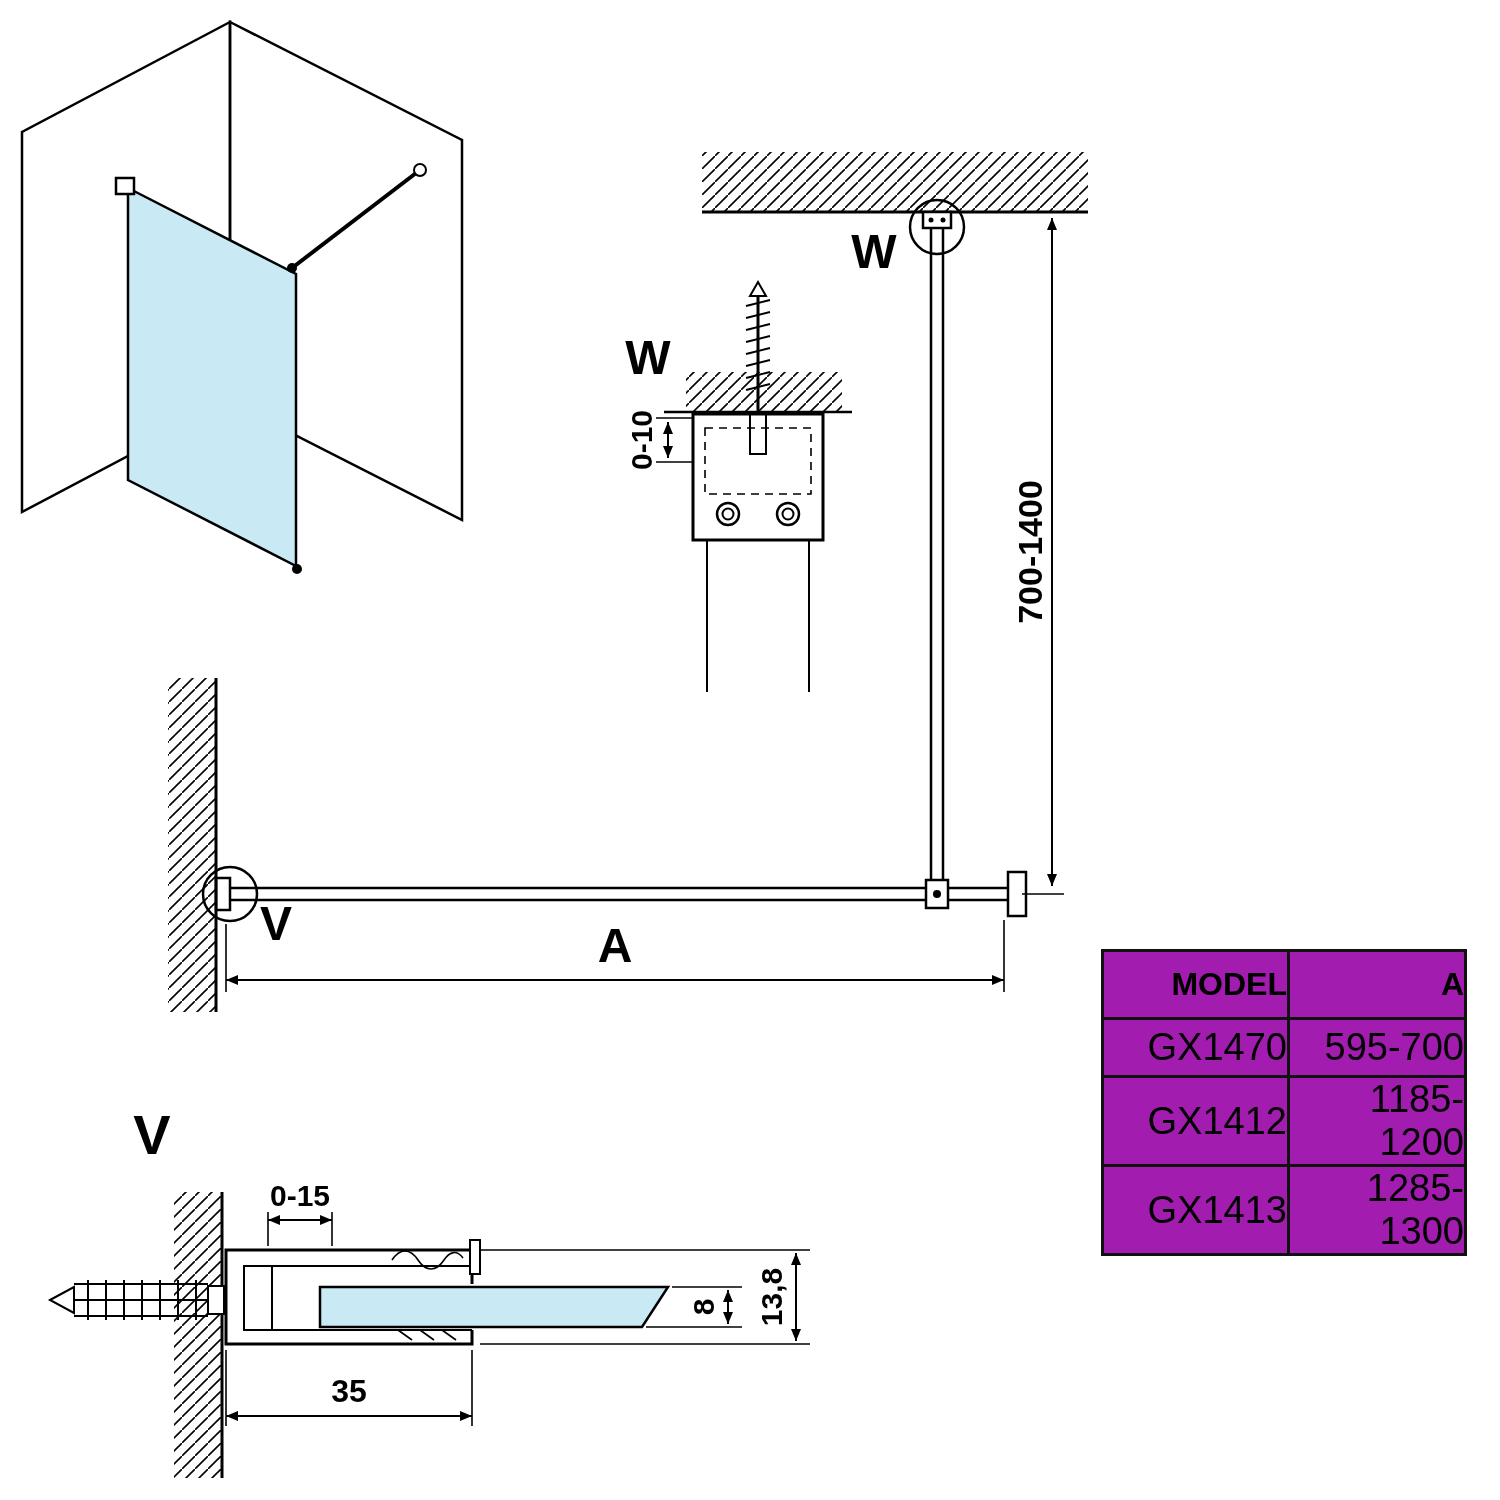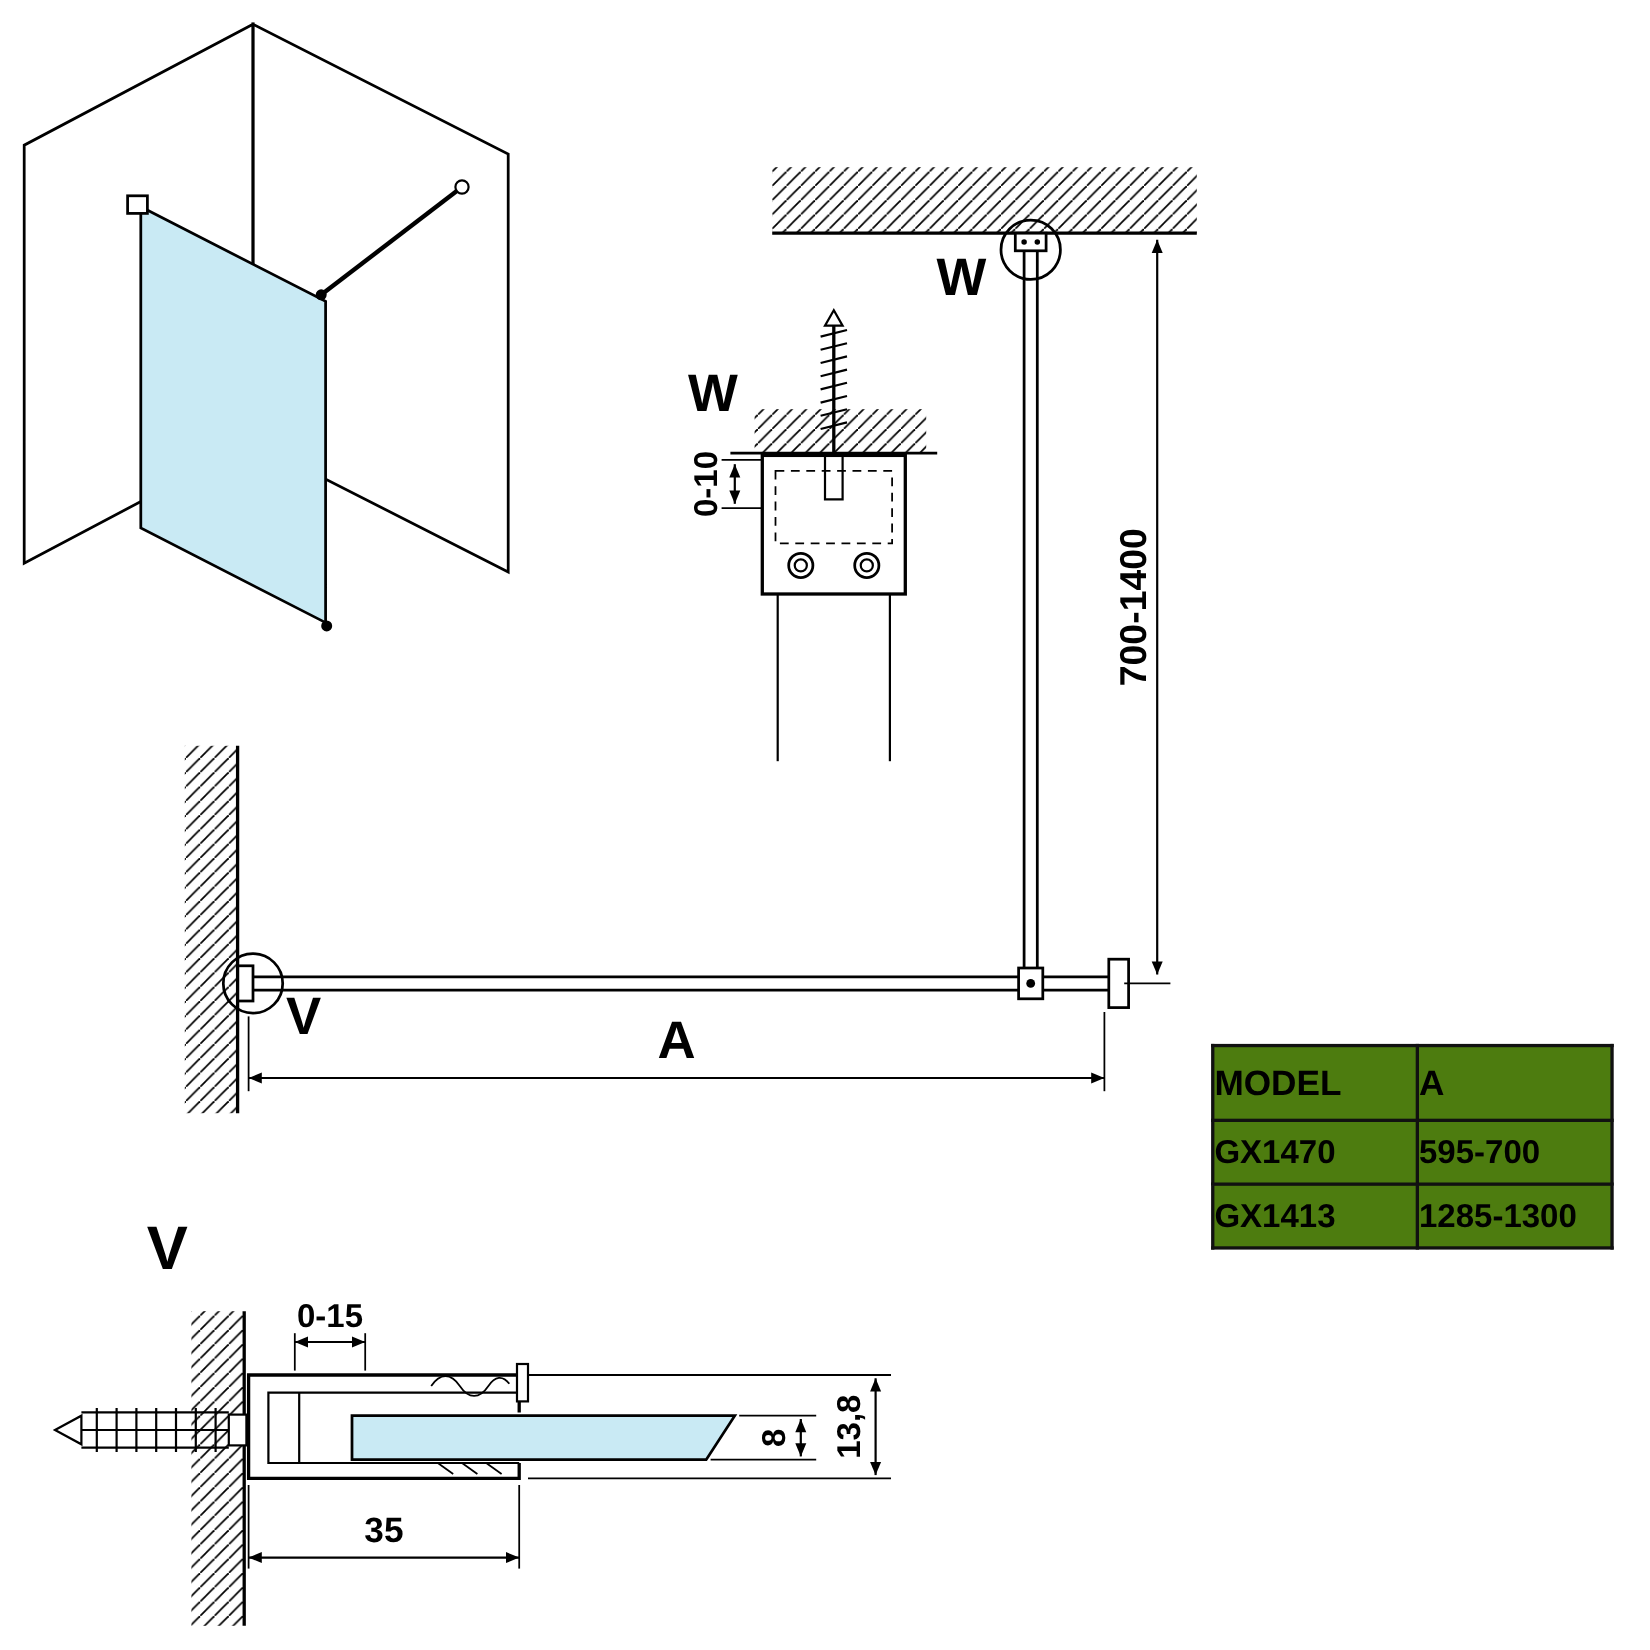--- a/index.html
+++ b/index.html
@@ -22,23 +22,23 @@
 
   text{fill:#000;font-family:"Liberation Sans",sans-serif;font-weight:bold}
   .t56{font-size:56px}
   .t48{font-size:48px}
   .t34{font-size:34px}
   .t32{font-size:32px}
   .t30{font-size:30px}
 
   
   .spec{position:absolute;left:1101px;top:949px;border-collapse:collapse;background:#fff}
-  .spec th,.spec td{border:3px solid #111;text-align:left;vertical-align:middle;background:#4d7c0f;padding:0}
+  .spec th,.spec td{border:3px solid #111;text-align:right;vertical-align:middle;background:#a21caf;padding:0}
   .spec th{height:68px;font-size:32px;font-weight:bold}
-  .spec td{height:58px;font-size:30px;font-weight:bold}
+  .spec td{height:58px;font-size:38px;font-weight:normal}
   .col-model{width:186px}
   .col-a{width:177px}
 </style>
 </head>
 <body>
 
 <div class="canvas">
 
 <svg width="1500" height="1500" viewBox="0 0 1500 1500">
   <defs>
@@ -205,19 +205,23 @@
       <th class="col-model">MODEL</th>
       <th class="col-a">A</th>
     </tr>
   </thead>
   <tbody>
     <tr>
       <td>GX1470</td>
       <td>595-700</td>
     </tr>
     <tr>
+      <td>GX1412</td>
+      <td>1185-1200</td>
+    </tr>
+    <tr>
       <td>GX1413</td>
       <td>1285-1300</td>
     </tr>
   </tbody>
 </table>
 
 </div>
 
 </body></html>

